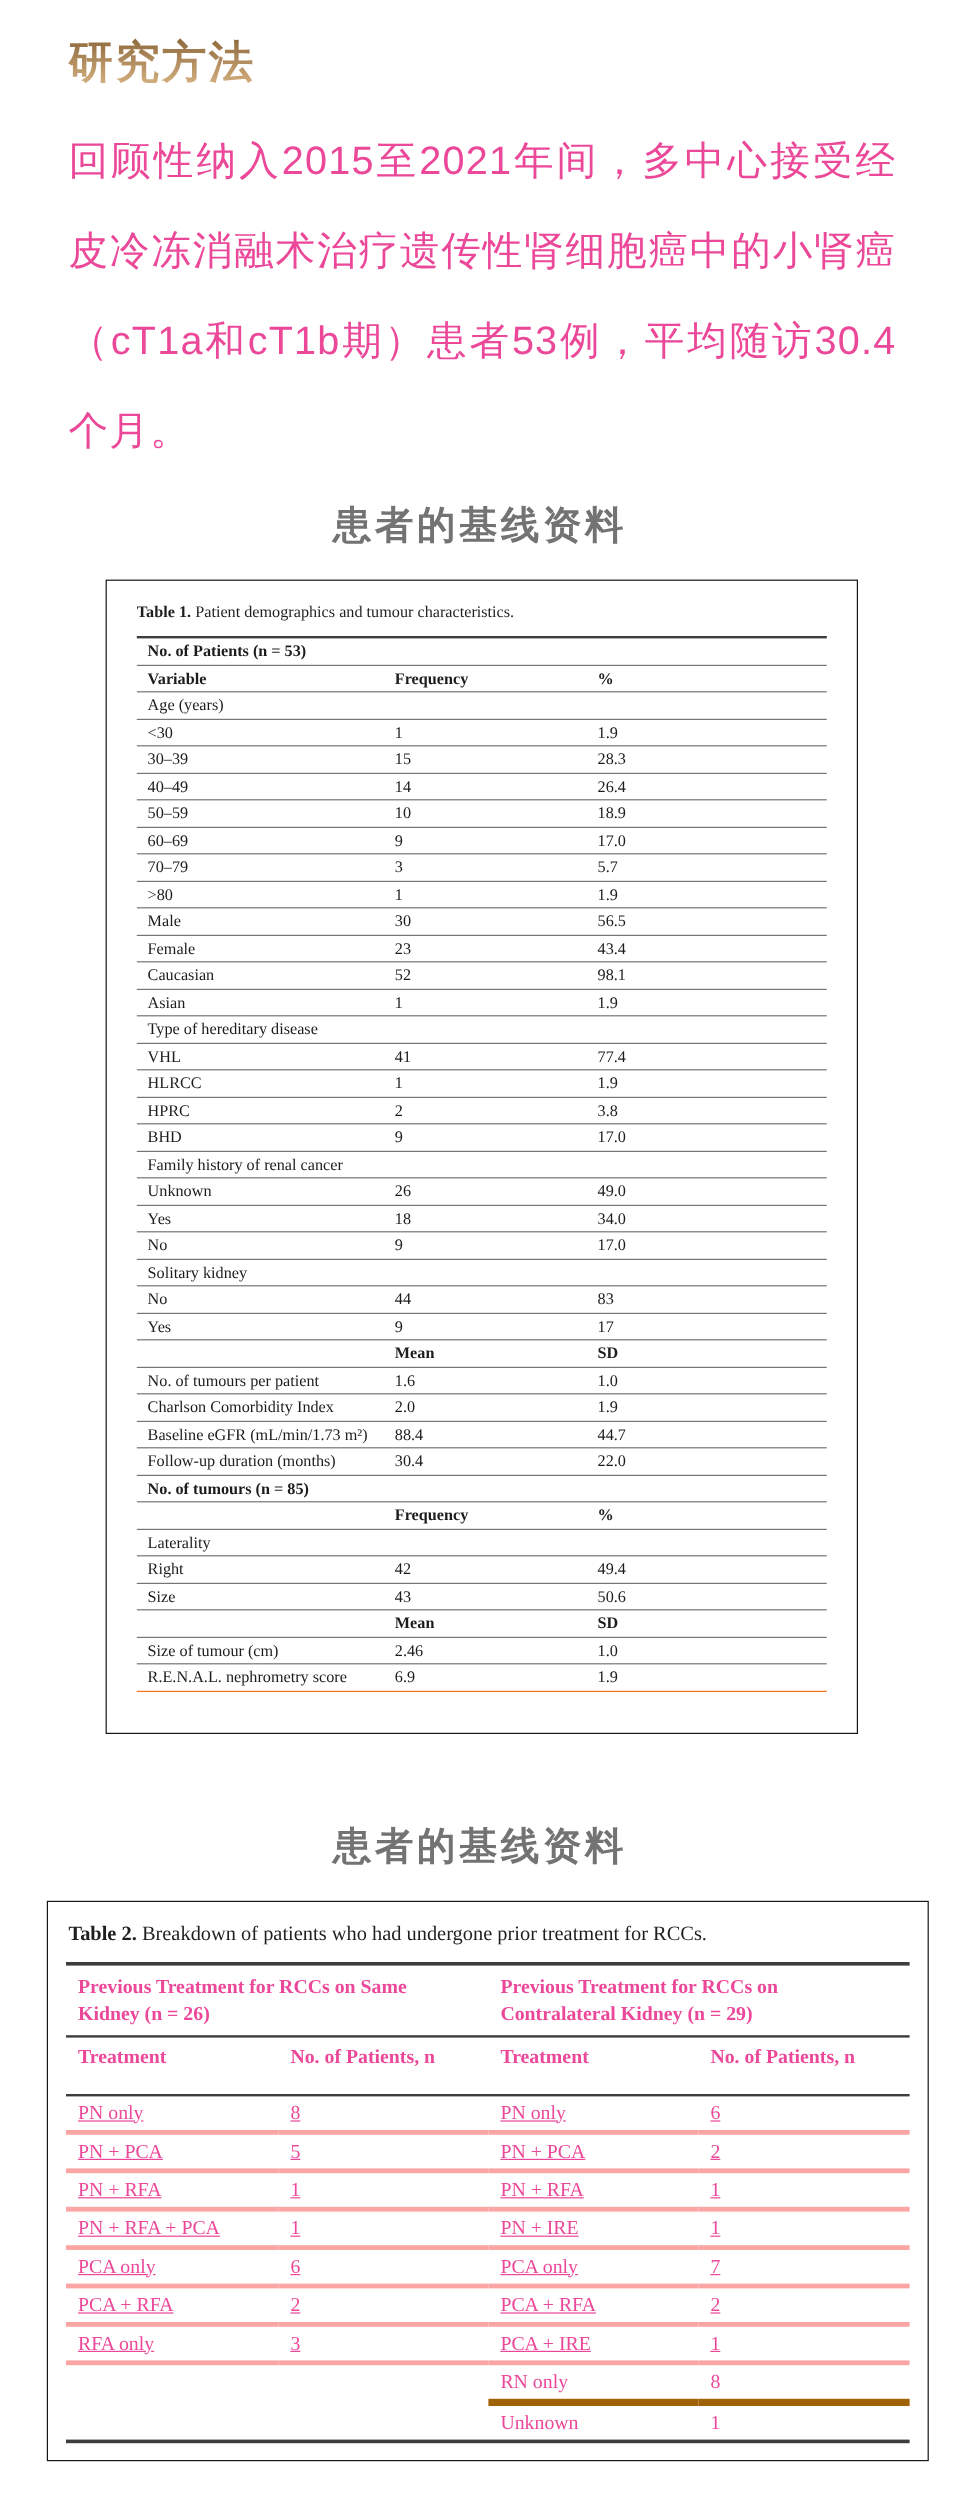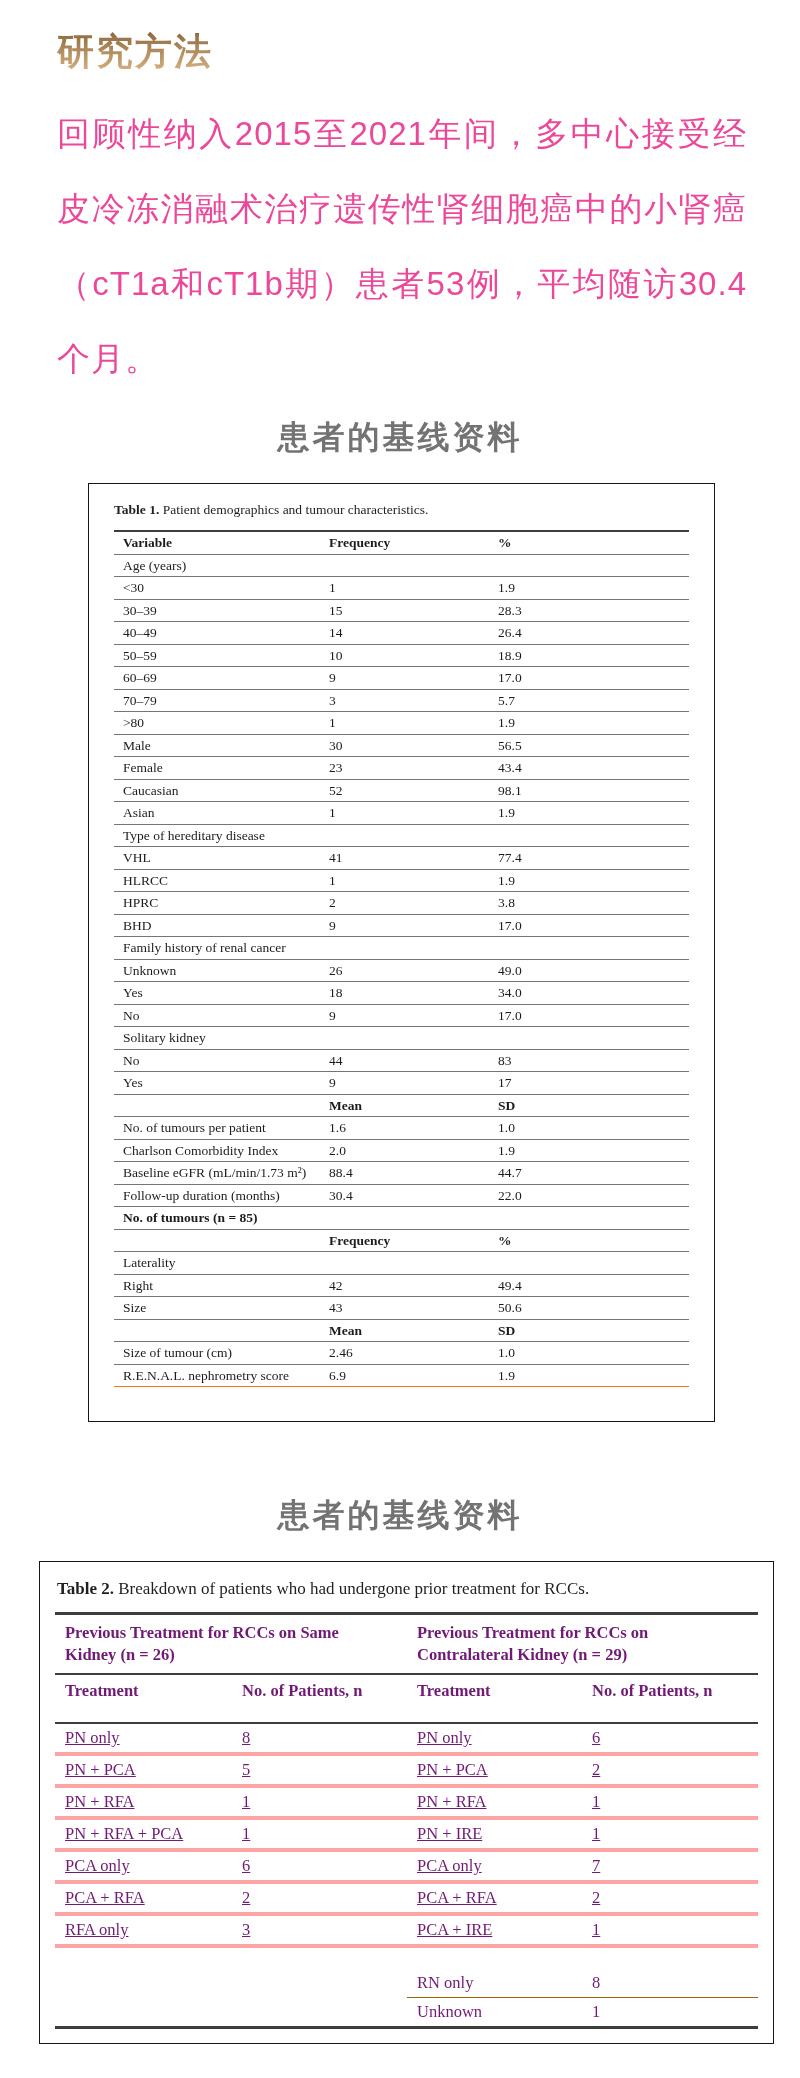--- a/index.html
+++ b/index.html
@@ -60,38 +60,38 @@
     line-height:21.5px;height:21.5px;padding-left:9px;
     white-space:nowrap;overflow:hidden;
   }
   .t1-row .cell.span-all{grid-column:1 / -1;}
   .t1-row.section .cell,.t1-row.header .cell{font-weight:bold;}
   
   .t2-body{
     margin:12px 15px 14px 15px;
     border-top:3px solid #3d3d3d;
     font-family:"Liberation Serif","DejaVu Serif",serif;
-    font-size:16.5px;color:#701a75;
+    font-size:16.5px;color:#ec4899;
   }
   .t2-groups{
     display:grid;grid-template-columns:352px 1fr;
     border-bottom:2px solid #3d3d3d;
   }
   .t2-groups .cell{
     font-weight:bold;line-height:22px;padding:7px 14px 7px 10px;
   }
   .t2-headers{
     display:grid;grid-template-columns:177px 175px 175px 1fr;
     border-bottom:2px solid #3d3d3d;
   }
   .t2-headers .cell{font-weight:bold;line-height:32px;height:47px;padding-left:10px;}
   .t2-row{display:grid;grid-template-columns:177px 175px 175px 1fr;}
   .t2-row .cell{line-height:28px;height:28px;padding-left:10px;white-space:nowrap;}
   .t2-row.full .cell{border-bottom:4px solid #fca5a5;text-decoration:underline;}
-  .t2-row.right .cell.r{border-bottom:1px solid #a16207;margin-top:21px;}
+  .t2-row.right .cell.r{border-bottom:6px solid #a16207;}
   .t2-row.thick{border-bottom:3px solid #3d3d3d;}
 </style>
 </head>
 <body>
 
 
 
 
 <h2 class="sec-title">研究方法</h2>
 
@@ -99,20 +99,23 @@
 
 <div class="gold-heading">患者的基线资料</div>
 
 
 <div class="tbox tbox1">
   <div class="tcaption">
     <span class="cap-label">Table 1.</span>
     <span>Patient demographics and tumour characteristics.</span>
   </div>
   <div class="t1-body">
+      <div class="t1-row section">
+        <div class="cell span-all">No. of Patients (n = 53)</div>
+      </div>
       <div class="t1-row header">
         <div class="cell">Variable</div>
         <div class="cell">Frequency</div>
         <div class="cell">%</div>
       </div>
       <div class="t1-row sub">
         <div class="cell span-all">Age (years)</div>
       </div>
       <div class="t1-row data">
         <div class="cell">&lt;30</div>

